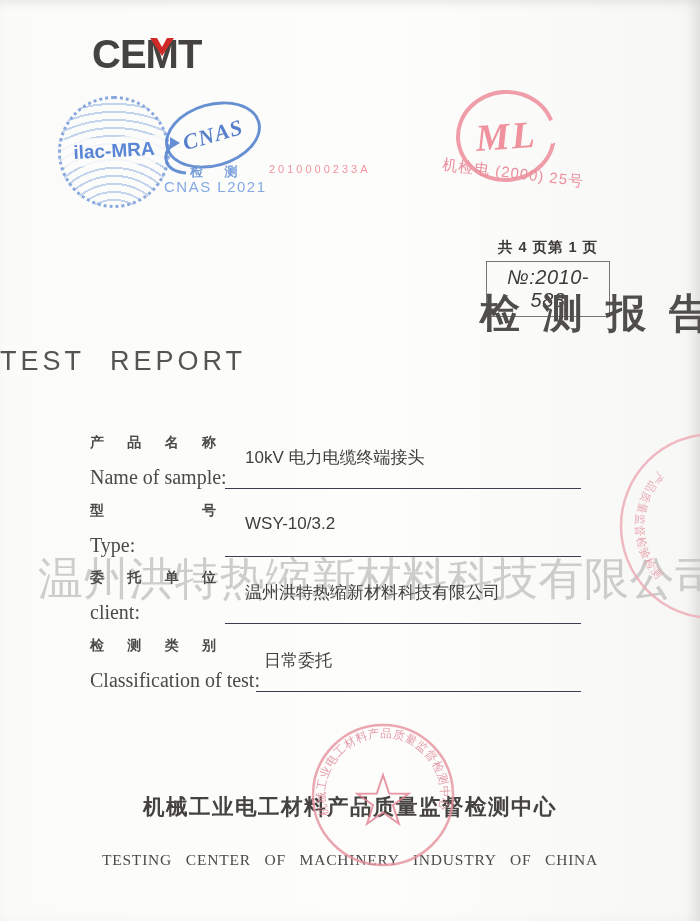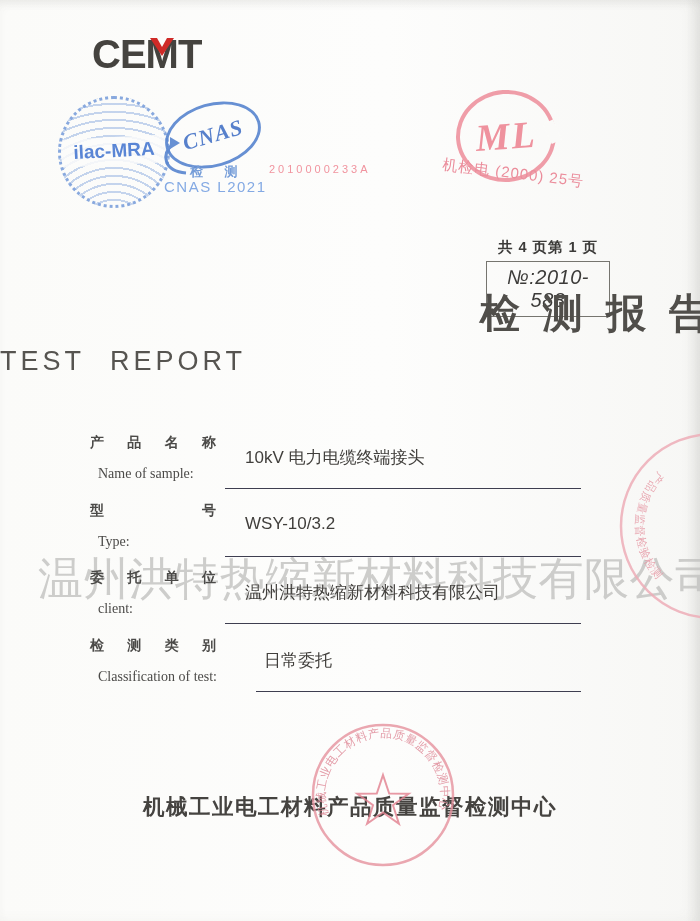--- a/index.html
+++ b/index.html
@@ -52,21 +52,21 @@
     font-size:20px;color:#3c3b39;letter-spacing:.5px;font-style:italic;}
   
   .title-zh{position:absolute;left:0;top:286px;width:100%;text-align:right;
     font-size:40px;font-weight:700;letter-spacing:6px;color:#504e4a;padding-left:15px;}
   .title-en{position:absolute;left:0;top:346px;width:100%;text-align:left;
     font-size:27px;font-weight:500;letter-spacing:4px;word-spacing:14px;color:#565450;}
   
   .frow{position:absolute;left:0;width:700px;height:64px;z-index:2;}
   .frow .f-zh{position:absolute;left:90px;top:2px;width:126px;font-size:14px;font-weight:600;
     color:#4b4a48;text-align:justify;text-align-last:justify;white-space:nowrap;}
-  .frow .f-en{position:absolute;left:98px;top:34px;font-size:14px;
+  .frow .f-en{position:absolute;left:90px;top:34px;font-size:20px;
     font-family:"Liberation Serif",serif;color:#4b4a48;white-space:nowrap;}
   .frow .f-value{position:absolute;left:225px;top:14px;width:356px;padding-left:20px;
     font-size:17px;color:#413f3c;white-space:nowrap;box-sizing:border-box;}
   .frow .f-line{position:absolute;left:225px;top:56px;width:356px;border-bottom:1.4px solid #3e3e50;}
   .frow.r1{top:432px;} .frow.r2{top:500px;} .frow.r3{top:567px;} .frow.r4{top:635px;}
   .frow.r4 .f-line{left:256px;width:325px;}
   .frow.r4 .f-value{left:244px;}
   
   .watermark{position:absolute;left:38px;top:549px;z-index:1;white-space:nowrap;
     font-size:45px;letter-spacing:.5px;color:#c2c2c0;opacity:.8;}
@@ -175,16 +175,17 @@
     <polygon points="85,65 91.2,83.5 110.7,83.7 95,95.2 100.9,113.8 85,102.5 69.1,113.8 75,95.2 59.3,83.7 78.8,83.5" fill="none" stroke="#e2808f" stroke-width="2"></polygon>
     <defs>
         <path id="topArc" d="M 30.5 104.8 A 58 58 0 1 1 139.5 104.8"></path>
       </defs>
     <text font-size="11.5" fill="#dd8392" letter-spacing="1.5">
       <textPath href="#topArc" textLength="218">机械工业电工材料产品质量监督检测中心</textPath>
     </text>
   </svg>
 
   <div class="footer-zh">机械工业电工材料产品质量监督检测中心</div>
+  <div class="footer-en2">TESTING CENTER OF MACHINERY INDUSTRY OF CHINA</div>
 
   <div class="edge-r"></div>
   <div class="edge-t"></div>
 </div>
 
 </body></html>

